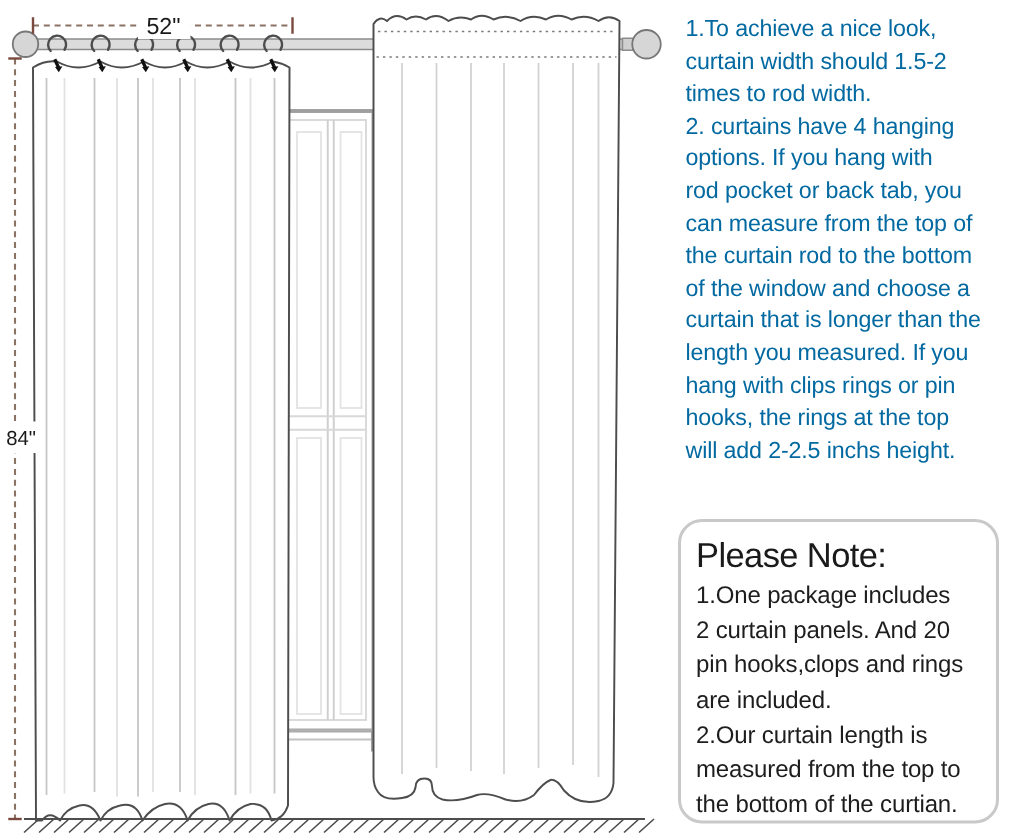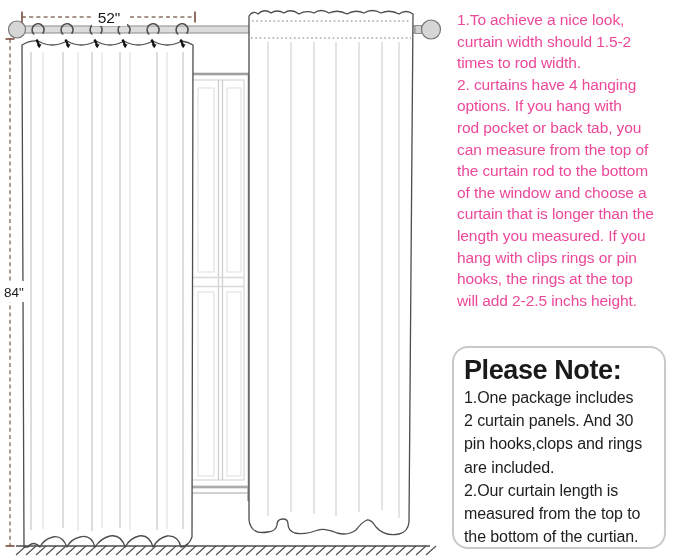--- a/index.html
+++ b/index.html
@@ -14,29 +14,29 @@
   .diagram-svg{position:absolute;left:0;top:0;}
   .suggestion{
     position:absolute;left:457px;top:5px;width:221px;
   }
   .suggestion h1{
     margin:0;font-size:26px;line-height:32px;font-weight:normal;
     letter-spacing:-0.6px;color:#1a1a1a;
   }
   .suggestion p{
     margin:4px 0 0 0;font-size:15.5px;line-height:21.6px;
-    letter-spacing:-0.1px;white-space:pre;color:#ec4899;
+    letter-spacing:-0.1px;white-space:pre;color:#0369a1;
   }
   .note-box{
     position:absolute;left:452px;top:346px;width:214px;height:203px;
     box-sizing:border-box;border:2px solid #c9c9c9;border-radius:16px;
     padding:8px 2px 0 10px;background:#ffffff;
   }
   .note-box h2{
-    margin:0;font-size:27px;line-height:28px;font-weight:bold;
+    margin:0;font-size:23px;line-height:28px;font-weight:normal;
     letter-spacing:-0.4px;color:#1a1a1a;
   }
   .note-box p{
     margin:2px 0 0 0;font-size:16px;line-height:23.2px;
     letter-spacing:-0.1px;white-space:pre;color:#1d1d1d;
   }
   text{font-family:"Liberation Sans", sans-serif;}
 </style>
 </head>
 <body>
@@ -186,21 +186,21 @@
 curtain that is longer than the
 length you measured. If you
 hang with clips rings or pin
 hooks, the rings at the top
 will add 2-2.5 inchs height.</p>
   </section>
 
   <section class="note-box">
     <h2>Please Note:</h2>
     <p>1.One package includes
-2 curtain panels. And 30
+2 curtain panels. And 20
 pin hooks,clops and rings
 are included.
 2.Our curtain length is
 measured from the top to
 the bottom of the curtian.</p>
   </section>
 
 </div>
 
 </body></html>

